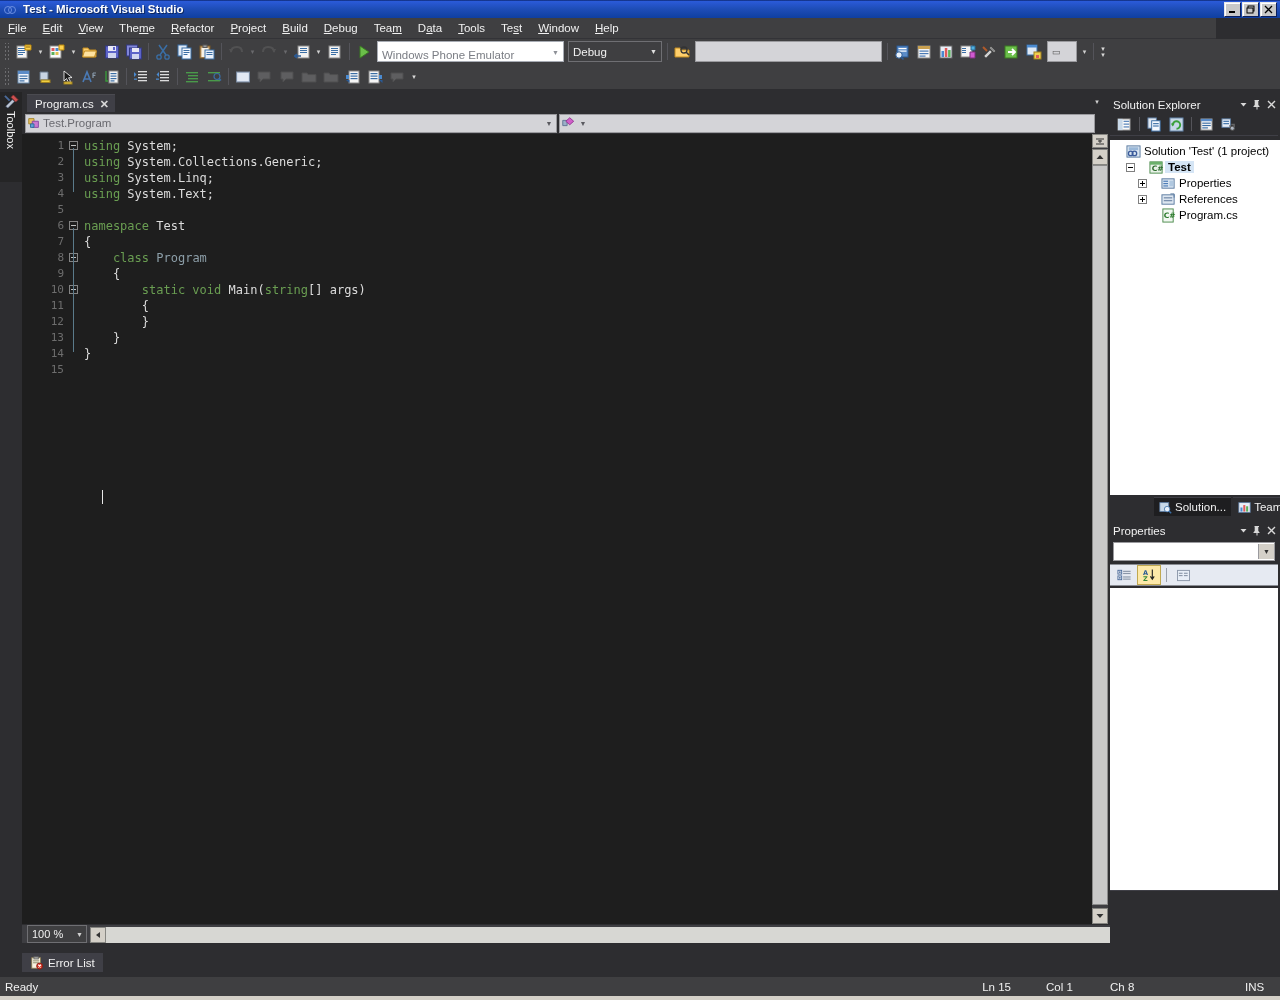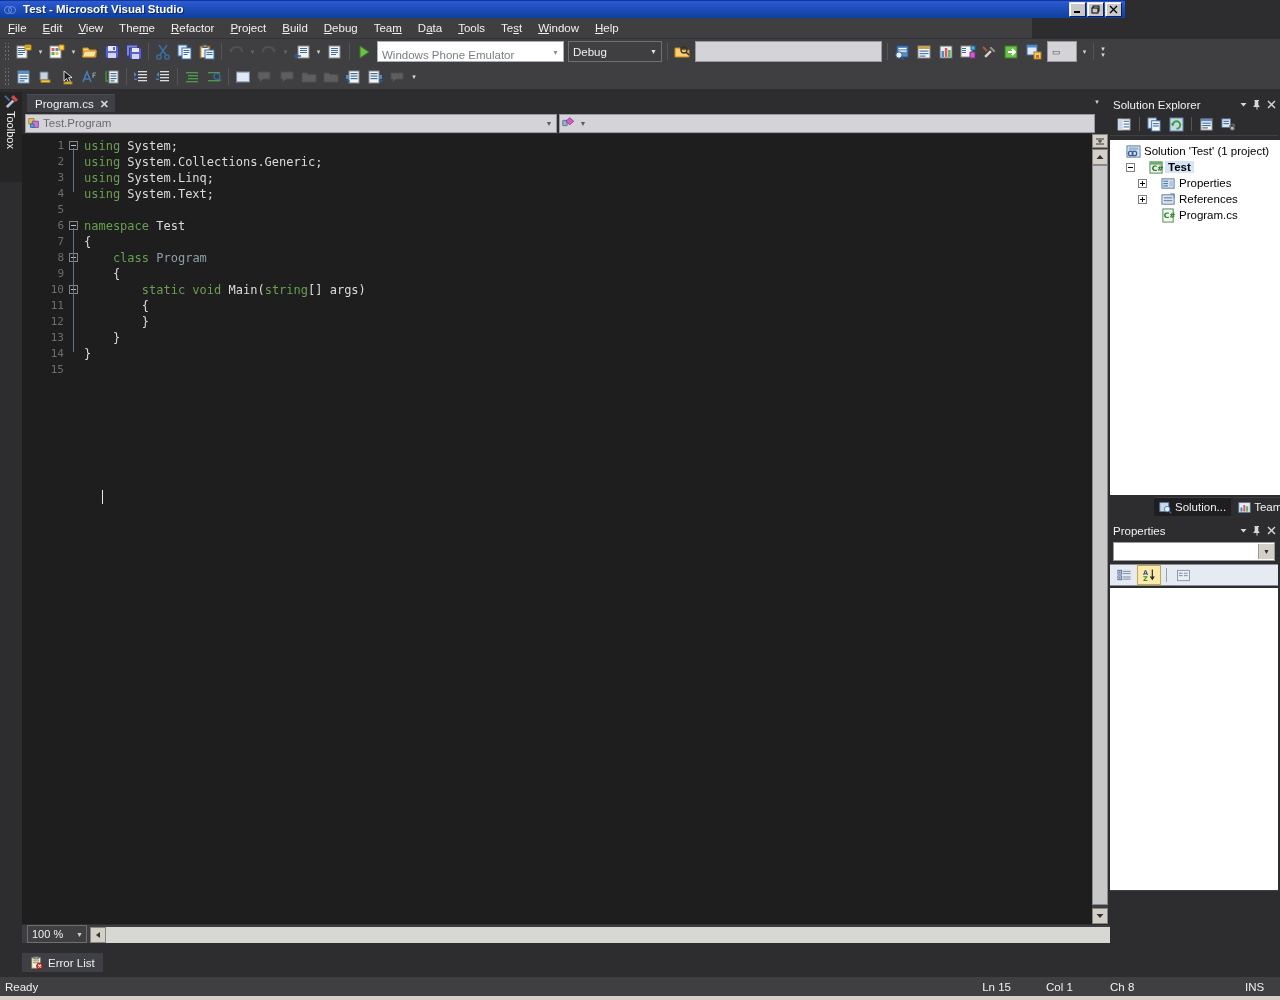--- a/index.html
+++ b/index.html
@@ -8,21 +8,21 @@
     background:#2d2d30;
     font-family:"Liberation Sans", sans-serif;
     font-size:11px;
     color:#f1f1f1;
     -webkit-font-smoothing:none;
   }
   .app{position:relative;width:1280px;height:1000px;}
 
   
   .titlebar{
-    position:absolute;left:0;top:0;width:1125px;height:18px;
+    position:absolute;left:0;top:0;width:1280px;height:18px;
     background:linear-gradient(to bottom,#0a246a 0%,#2a5ad8 8%,#1e4db7 50%,#0f3fa0 100%);
     display:flex;align-items:center;
   }
   .title-ico{width:16px;height:14px;margin-left:3px;position:relative;}
   .title-ico .o1,.title-ico .o2{
     position:absolute;top:4px;width:6px;height:6px;border-radius:50%;
     border:1.5px solid #6a8de0;
   }
   .title-ico .o1{left:1px;}
   .title-ico .o2{left:5px;}
@@ -36,21 +36,21 @@
     width:15px;height:13px;background:#c8c8c8;
     border:1px solid #0a1f5c;border-top-color:#e8e8e8;border-left-color:#e8e8e8;
     color:#000;font-size:8px;line-height:11px;text-align:center;
     box-shadow:inset 1px 1px 0 #fff;
     display:flex;align-items:center;justify-content:center;
   }
   .wbtn svg{display:block;}
 
   
   .menubar{
-    position:absolute;left:0;top:18px;width:1032px;height:20px;
+    position:absolute;left:0;top:18px;width:1216px;height:20px;
     background:#3f3f41;display:flex;align-items:center;
     border-bottom:1px solid #333337;
   }
   .menu-item{
     padding:2px 8px;font-size:11.5px;color:#f1f1f1;cursor:default;white-space:nowrap;
   }
   .menu-item u{text-decoration:underline;}
 
   
   .toolbar{

